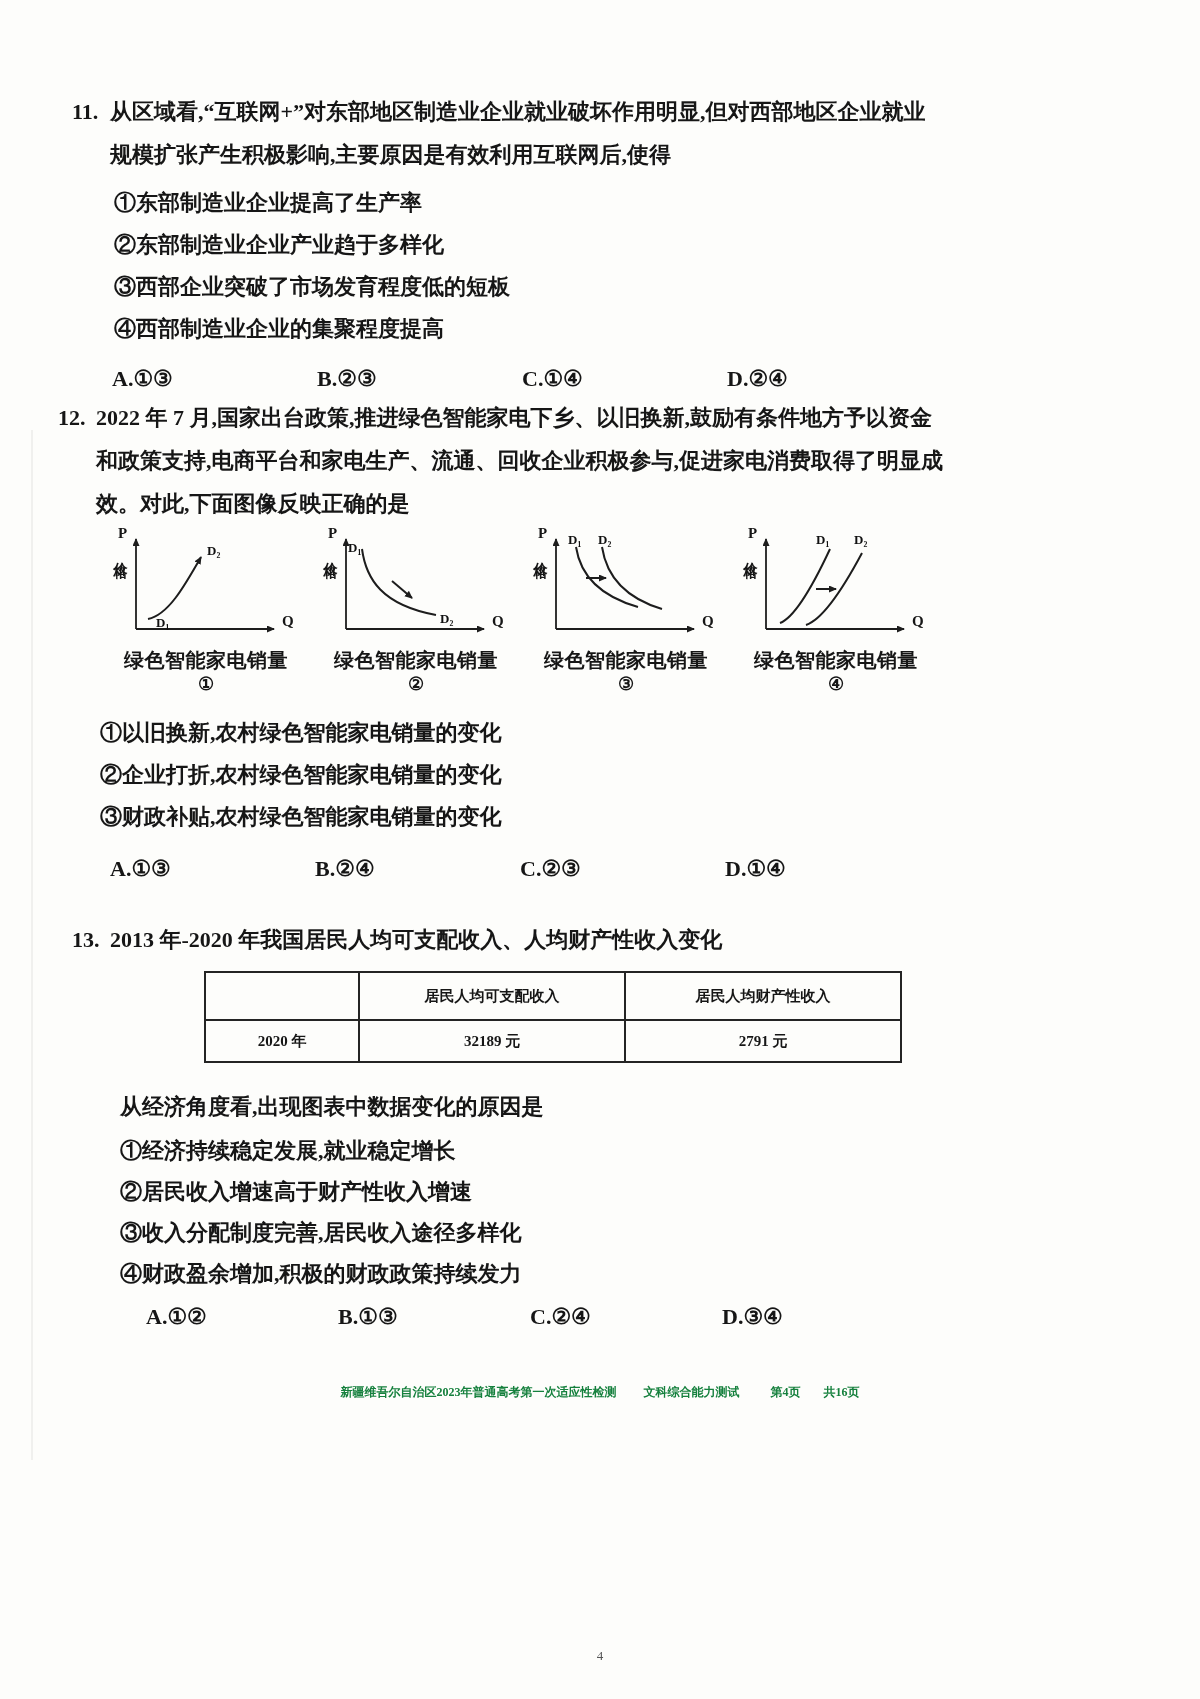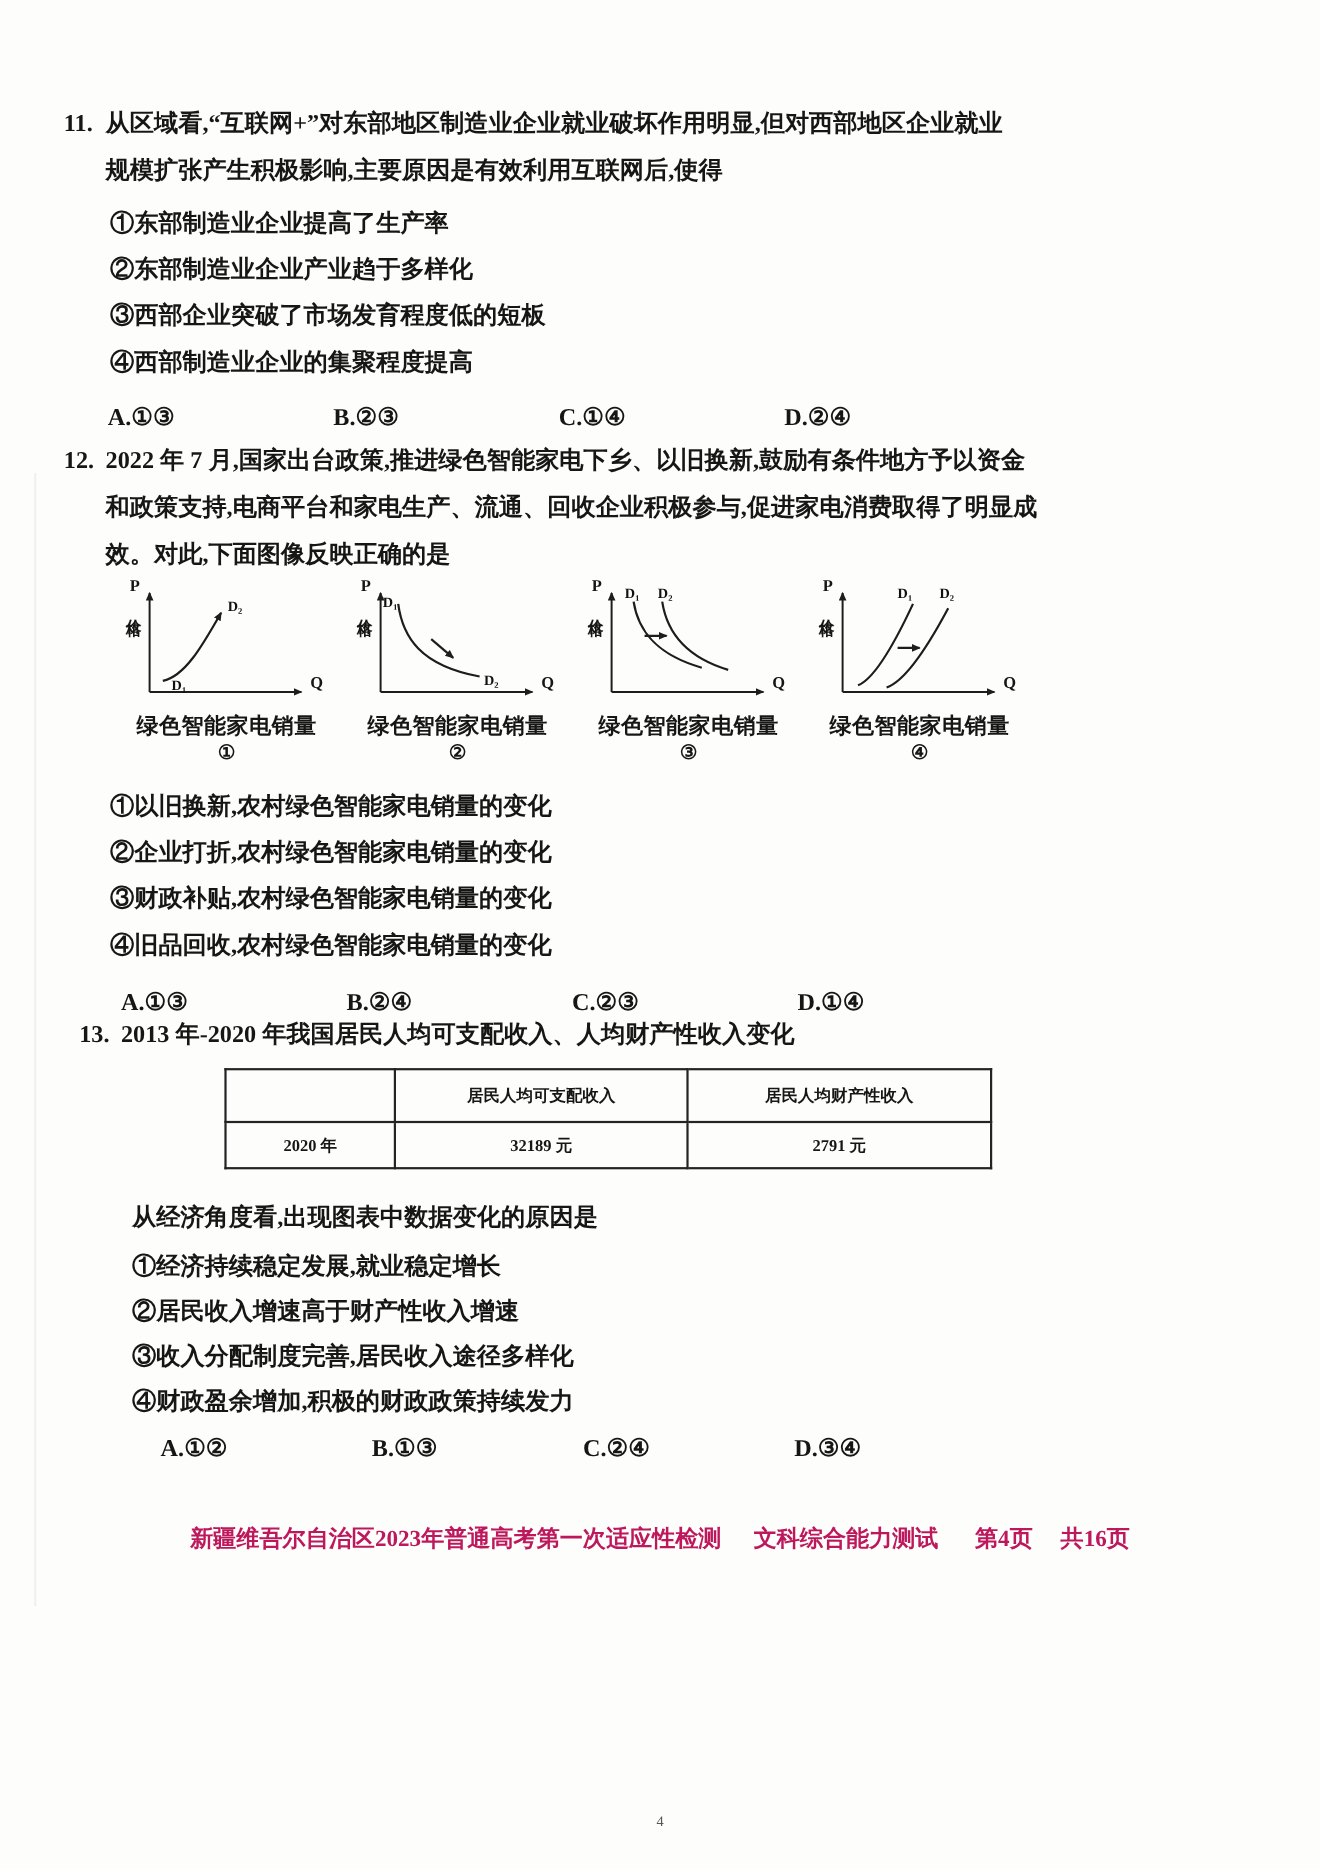--- a/index.html
+++ b/index.html
@@ -14,21 +14,21 @@
     font-weight: 600;
     overflow: hidden;
   }
   .scan-line {
     position: absolute; left: 31px; top: 430px;
     width: 2px; height: 1030px; background: rgba(0,0,0,0.05);
   }
 
   
   .qblock { position: absolute; font-size: 22px; }
-  .q11 { top: 90px;  left: 58px; width: 1030px; }
+  .q11 { top: 90px;  left: 72px; width: 1030px; }
   .q12 { top: 396px; left: 58px; width: 1080px; }
   .q13 { top: 918px; left: 72px; width: 1030px; }
 
   .stem-line { line-height: 43px; }
   .qnum { display: inline-block; width: 38px; }
   .stem-rest { padding-left: 38px; }
 
   .items { margin: 6px 0 0 42px; }
   .q13 .items { margin-left: 48px; }
   .item { line-height: 42px; }
@@ -70,21 +70,21 @@
   .income-table td { height: 40px; }
   .col-year { width: 140px; }
   .col-disp { width: 252px; }
   .col-prop { width: 262px; border-radius: 19px; }
 
   .lead-line { margin: 22px 0 0 48px; line-height: 43px; }
 
   
   .footer {
     position: absolute; top: 1384px; left: 0; width: 100%;
-    text-align: center; font-size: 21px; font-weight: 700; color: #be185d;
+    text-align: center; font-size: 12px; font-weight: 700; color: #15803d;
   }
   .footer span { display: inline-block; }
   .footer .f-subject { margin-left: 24px; }
   .footer .f-page { margin-left: 28px; }
   .footer .f-total { margin-left: 20px; }
 
   .bottom-pagenum {
     position: absolute; top: 1648px; left: 0; width: 100%;
     text-align: center; font-size: 13px; font-weight: 400; color: #555;
   }
@@ -215,21 +215,20 @@
         <div class="graph-caption">绿色智能家电销量</div>
         <div class="graph-tag">④</div>
       </div>
 
     </div>
 
     <div class="items" style="margin-top:16px;">
       <div class="item">①以旧换新,农村绿色智能家电销量的变化</div>
       <div class="item">②企业打折,农村绿色智能家电销量的变化</div>
       <div class="item">③财政补贴,农村绿色智能家电销量的变化</div>
-      <div class="item">④旧品回收,农村绿色智能家电销量的变化</div>
     </div>
     <div class="options">
       <span class="opt">A.①③</span>
       <span class="opt">B.②④</span>
       <span class="opt">C.②③</span>
       <span class="opt">D.①④</span>
     </div>
   </div>
 
   <div class="qblock q13">

